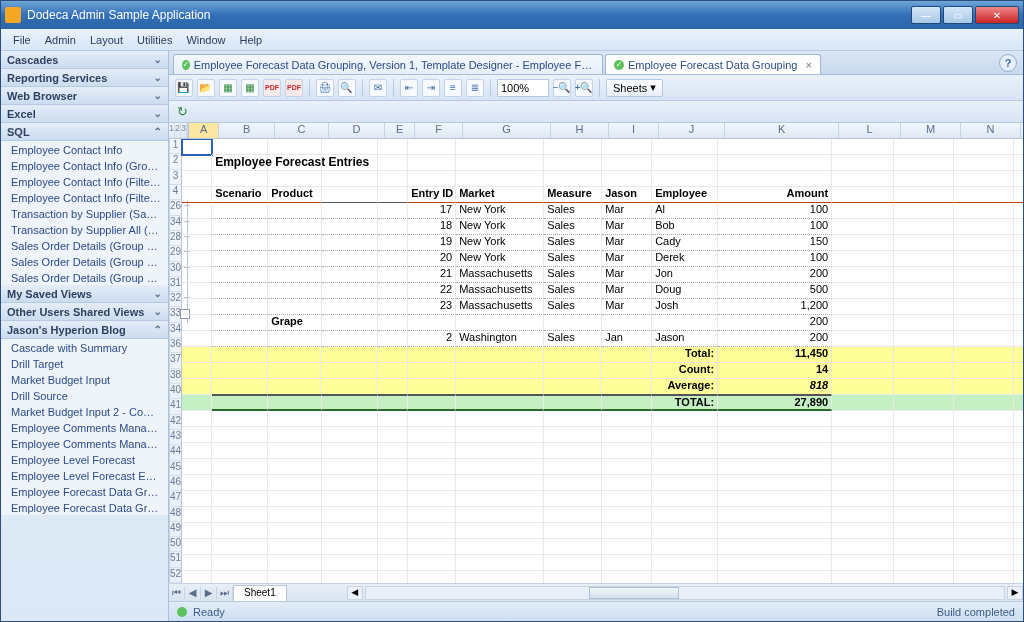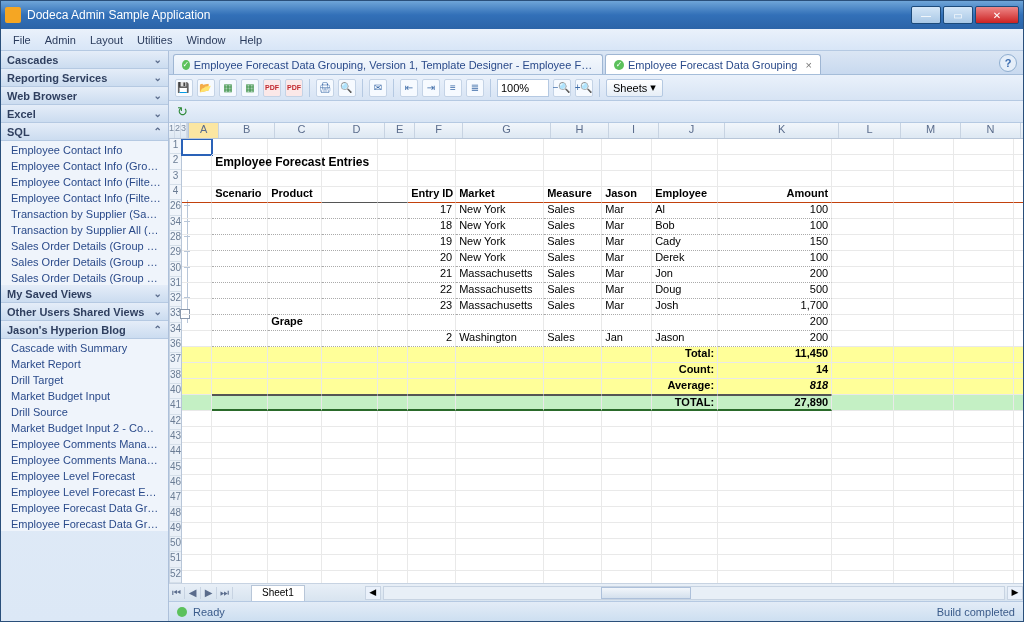--- a/index.html
+++ b/index.html
@@ -78,21 +78,21 @@
   .row.grand .cell { background:#c4f0c4; font-weight:bold; }
   .row.grand .cell.topline { border-top:1px solid #555; }
   .row.grape .cell.prod { font-weight:bold; }
   .row.title .cell { font-weight:bold; font-size:12px; }
   .sel-cell { outline:2px solid #2a62b8; outline-offset:-1px; }
   
   
   .sheetbar { height:18px; background:linear-gradient(#e8eff7,#d8e4f0); border-top:1px solid #c7d3e2; display:flex; align-items:center; font-size:10px; }
   .sheetbar .nav { display:flex; }
   .sheetbar .nav span { width:16px; text-align:center; border-right:1px solid #c7d3e2; color:#5a6c8c; }
-  .sheetbar .stab { background:#fff; border:1px solid #b8c6d8; border-bottom:none; padding:0 10px; height:16px; line-height:14px; margin-left:18px; }
+  .sheetbar .stab { background:#fff; border:1px solid #b8c6d8; border-bottom:none; padding:0 10px; height:16px; line-height:14px; margin-left:0; }
   .sheetbar .hscroll { flex:1; display:flex; align-items:center; justify-content:center; margin:0 2px; }
   .sheetbar .hscroll .track { flex:1; height:14px; background:#e8eff7; border:1px solid #c7d3e2; position:relative; }
   .sheetbar .hscroll .thumb { position:absolute; left:35%; width:90px; top:0; bottom:0; background:linear-gradient(#f2f6fb,#d4e0ed); border:1px solid #adc0da; }
   .sheetbar .arrow { width:16px; height:14px; border:1px solid #c7d3e2; text-align:center; font-size:9px; background:#eaf1fb; }
   
   
   .status { height:20px; background:linear-gradient(#e3ecf7,#cddff1); border-top:1px solid #b5c9e2; display:flex; align-items:center; padding:0 8px; color:#3a5b8a; font-size:11px; }
   .status .mid { flex:1; text-align:right; }
   .status .sdot { width:10px; height:10px; background:#5cc15c; border-radius:50%; margin-right:6px; }
   
@@ -162,21 +162,20 @@
       <div class="cat">
           <span>Other Users Shared Views</span>
           <span class="chev">⌄</span>
         </div>
       <div class="cat">
           <span>Jason's Hyperion Blog</span>
           <span class="chev">⌃</span>
         </div>
       <div class="cat-items" id="blog-items">
           <div class="cat-item">Cascade with Summary</div>
-          <div class="cat-item">Market Report</div>
           <div class="cat-item">Drill Target</div>
           <div class="cat-item">Market Budget Input</div>
           <div class="cat-item">Drill Source</div>
           <div class="cat-item">Market Budget Input 2 - Comments</div>
           <div class="cat-item">Employee Comments Management...</div>
           <div class="cat-item">Employee Comments Management</div>
           <div class="cat-item">Employee Level Forecast</div>
           <div class="cat-item">Employee Level Forecast Entries</div>
           <div class="cat-item">Employee Forecast Data Grouping</div>
           <div class="cat-item">Employee Forecast Data Grouping 2</div>
@@ -517,21 +516,21 @@
                 <div class="cell cA"></div>
                 <div class="cell cB dotted-bottom"></div>
                 <div class="cell cC dotted-bottom"></div>
                 <div class="cell cD dotted-bottom"></div>
                 <div class="cell cE dotted-bottom"></div>
                 <div class="cell cF dotted-bottom num">23</div>
                 <div class="cell cG dotted-bottom">Massachusetts</div>
                 <div class="cell cH dotted-bottom">Sales</div>
                 <div class="cell cI dotted-bottom">Mar</div>
                 <div class="cell cJ dotted-bottom">Josh</div>
-                <div class="cell cK dotted-bottom num">1,700</div>
+                <div class="cell cK dotted-bottom num">1,200</div>
                 <div class="cell cL"></div>
                 <div class="cell cM"></div>
                 <div class="cell cN"></div>
                 <div class="cell cO"></div>
               </div>
               <div class="row grape">
                 <div class="cell cA"></div>
                 <div class="cell cB dotted-bottom"></div>
                 <div class="cell cC prod dotted-bottom">Grape</div>
                 <div class="cell cD dotted-bottom"></div>

